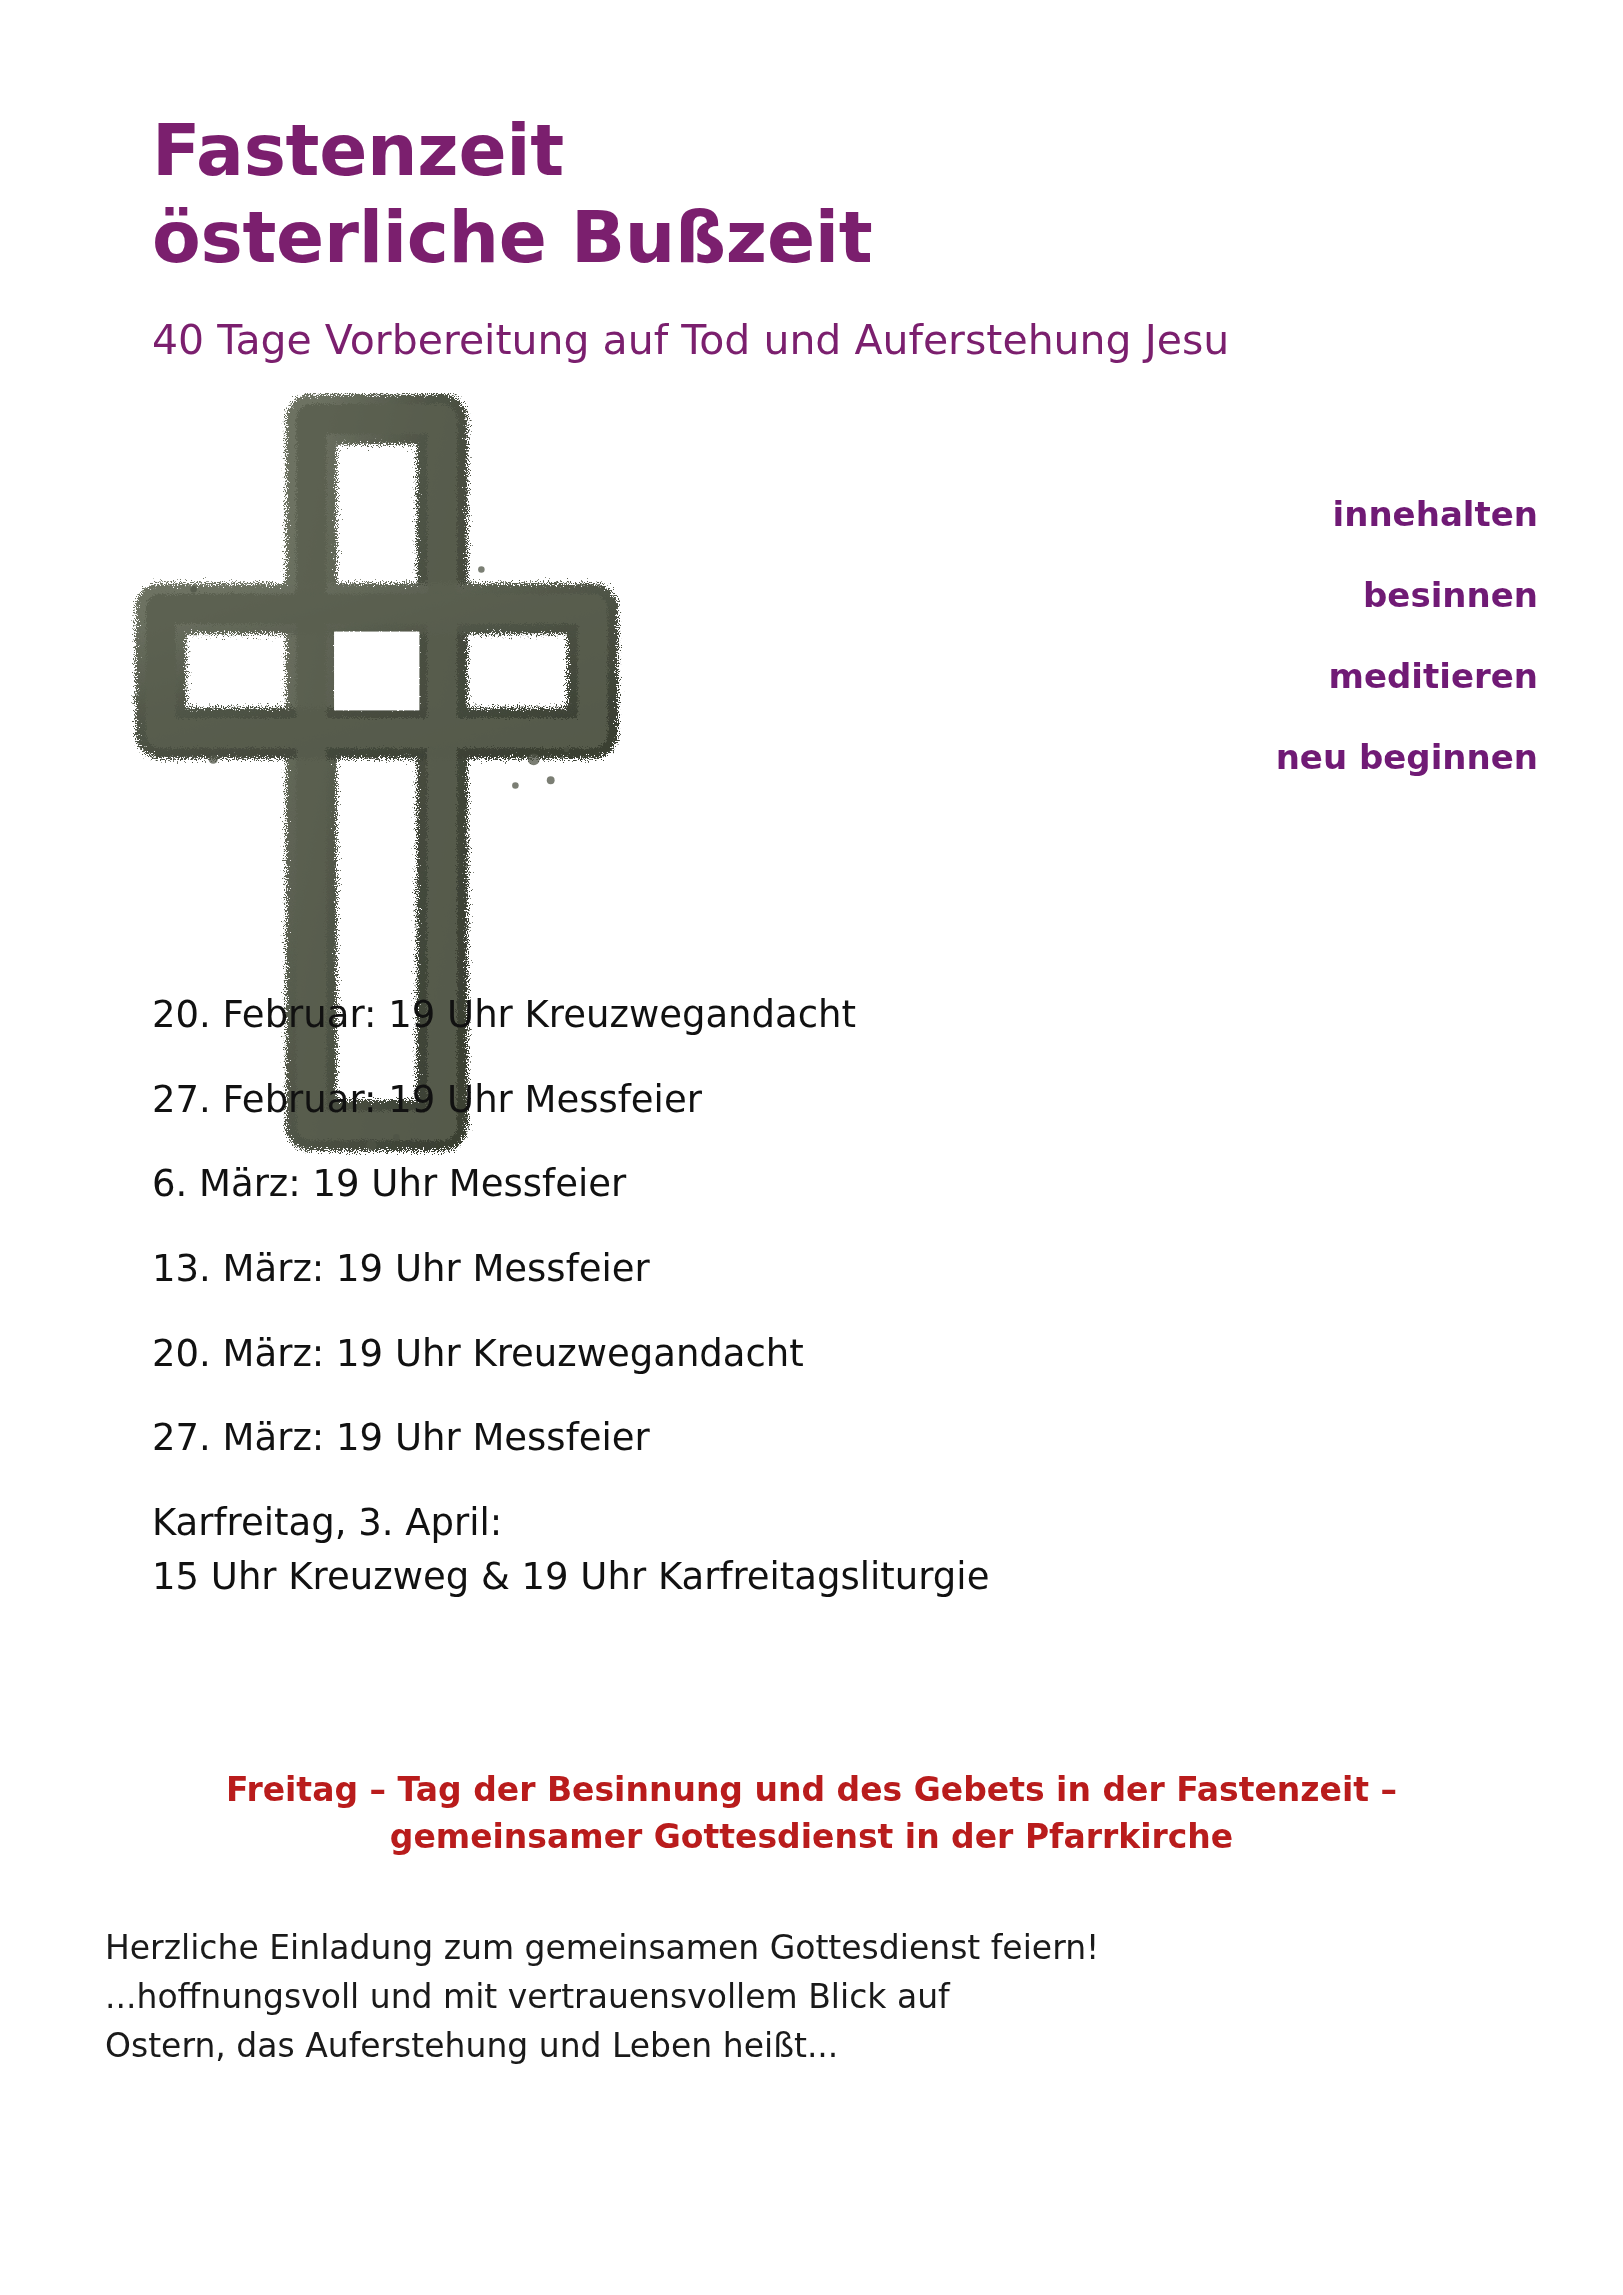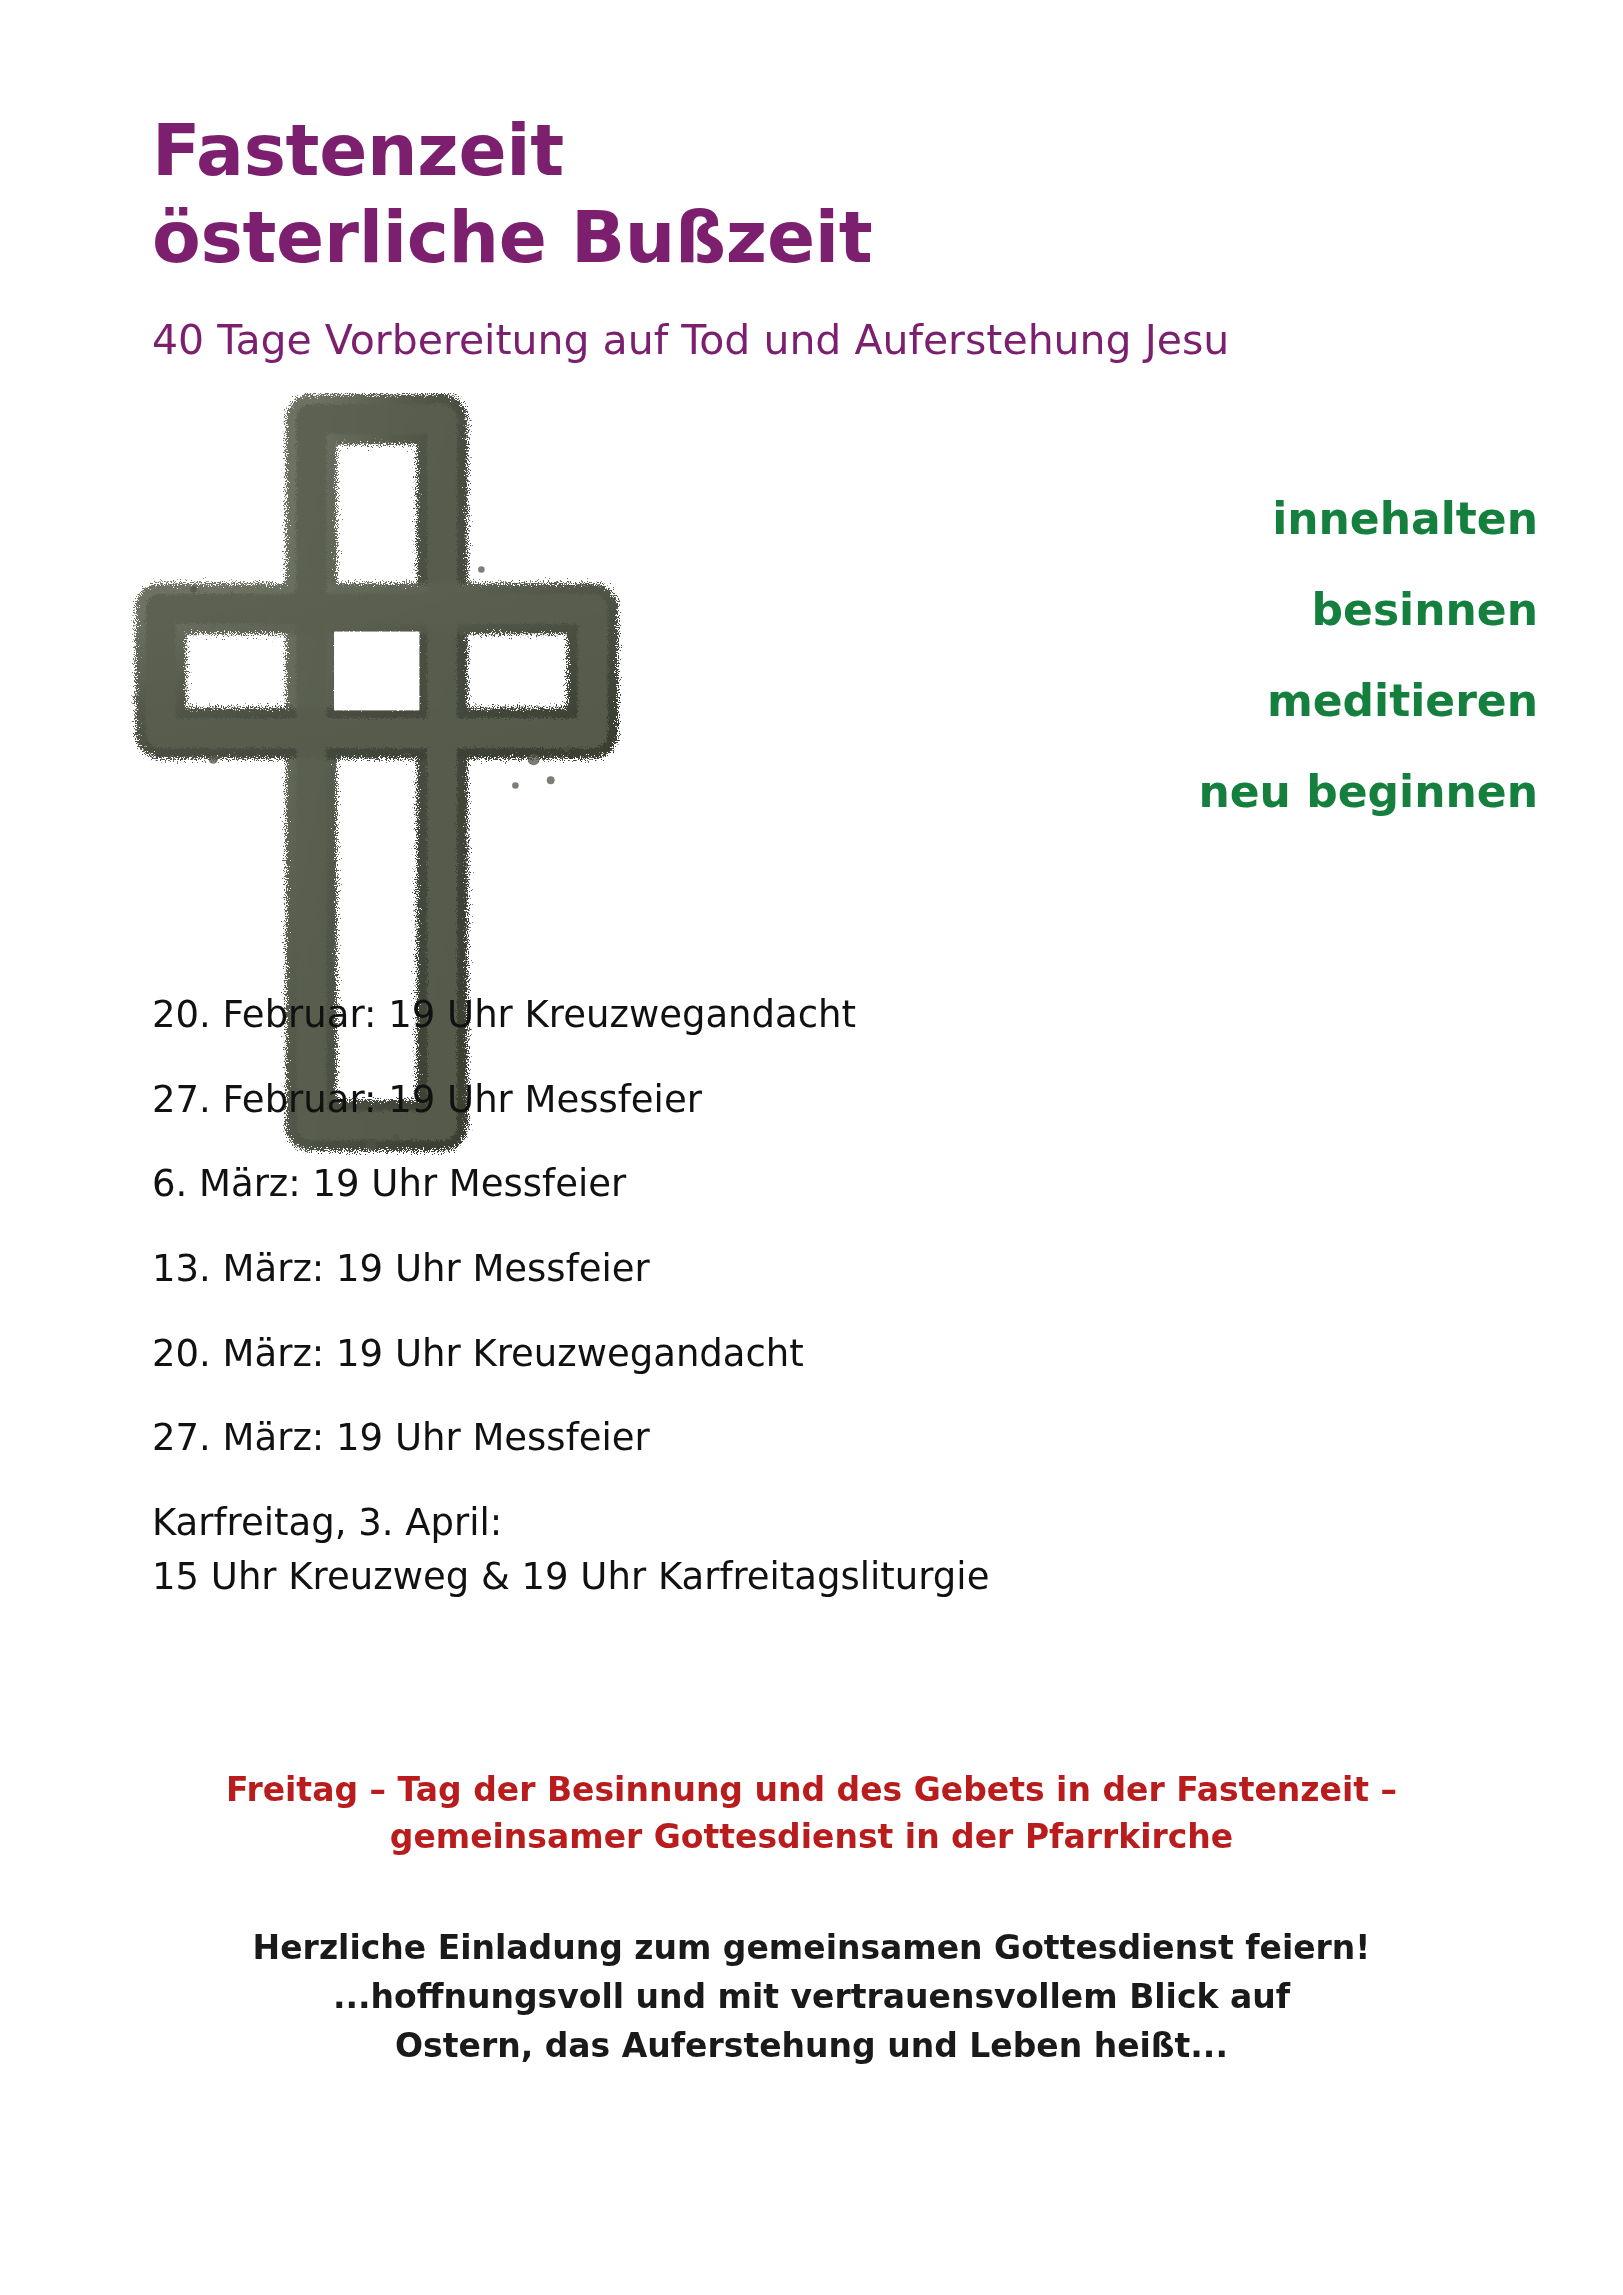--- a/index.html
+++ b/index.html
@@ -63,23 +63,23 @@
 
   
   .words {
     position: absolute;
     right: 85px;
     top: 497px;
     width: 720px;
     text-align: right;
   }
   .words .word {
-    font-size: 44px;
+    font-size: 34px;
     font-weight: 700;
-    color: #15803d;
+    color: #701a75;
     line-height: 1.0;
     margin-bottom: 47px;
     white-space: nowrap;
   }
   .words .word:last-child { margin-bottom: 0; }
 
   
   .dates {
     position: absolute;
     left: 152px;
@@ -112,24 +112,24 @@
     font-weight: 700;
     line-height: 1.42;
   }
 
   
   .invite {
     position: absolute;
     left: 105px;
     top: 1924px;
     width: 1413px;
-    text-align: center;
+    text-align: left;
     color: #1a1a1a;
     font-size: 33px;
-    font-weight: 700;
+    font-weight: 400;
     line-height: 1.48;
   }
   .invite .line { display: block; }
 </style>
 </head>
 <body>
 
 <div class="poster">
 
   <div class="heading-block">

